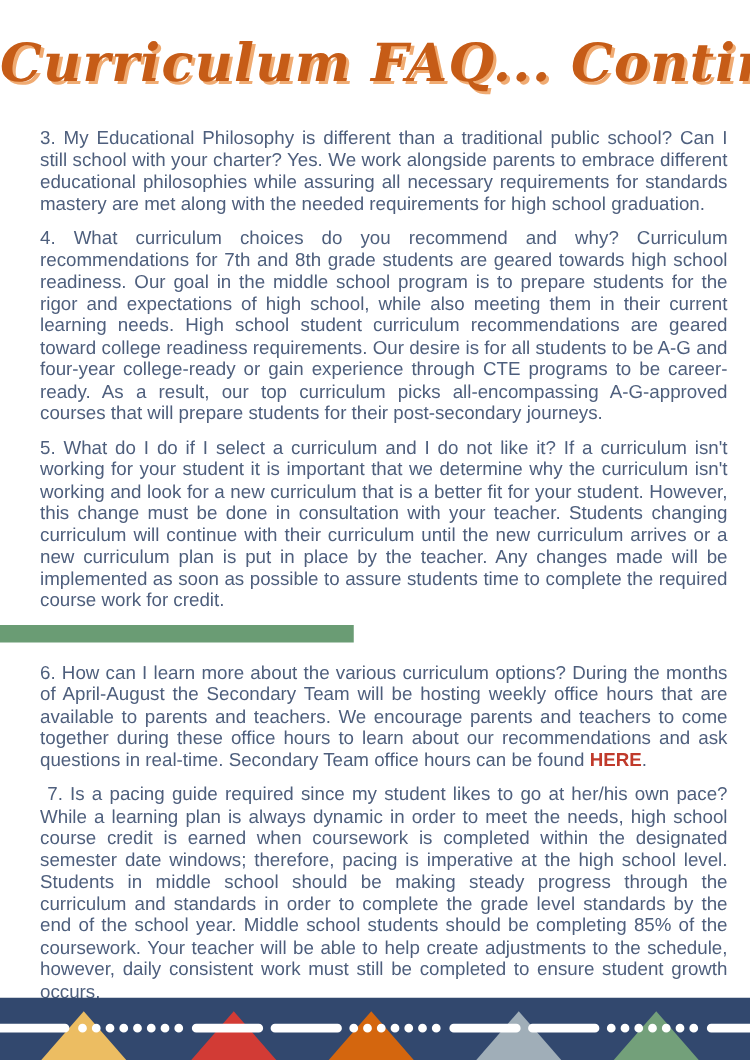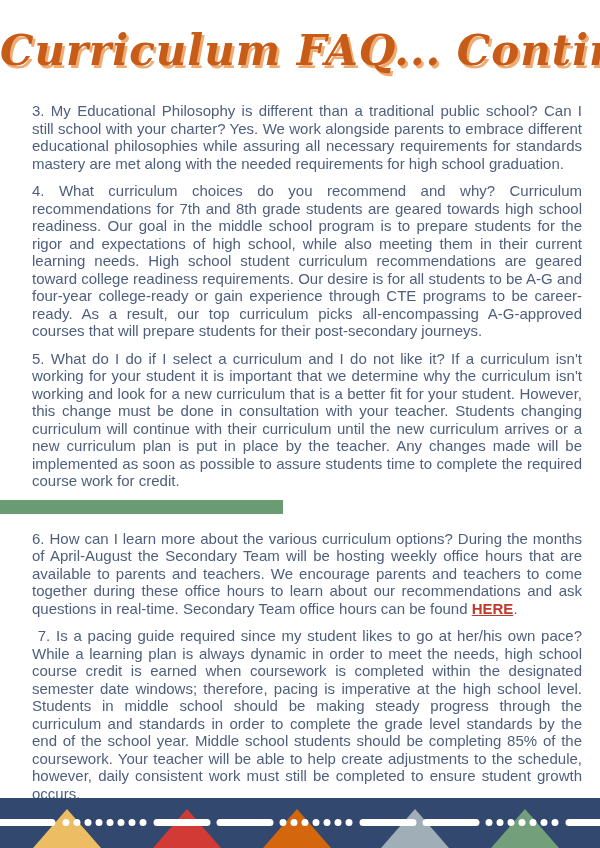--- a/index.html
+++ b/index.html
@@ -30,21 +30,20 @@
     margin: 14px 18px 0 32px;
     color: var(--text-color, #4e5f7d);
     font-size: 15px;
     line-height: 17.5px;
     text-align: justify;
   }
   .content p { margin: 0 0 10px 0; }
   .here-link {
     color: var(--link-color, #c03a2b);
     font-weight: bold;
-    text-decoration: underline;
     cursor: pointer;
   }
   .green-bar {
     width: 283px;
     height: 14px;
     margin: 6px 0 16px -32px;
     background: var(--bar-color, #6a9c74);
   }
   .footer {
     position: absolute;

